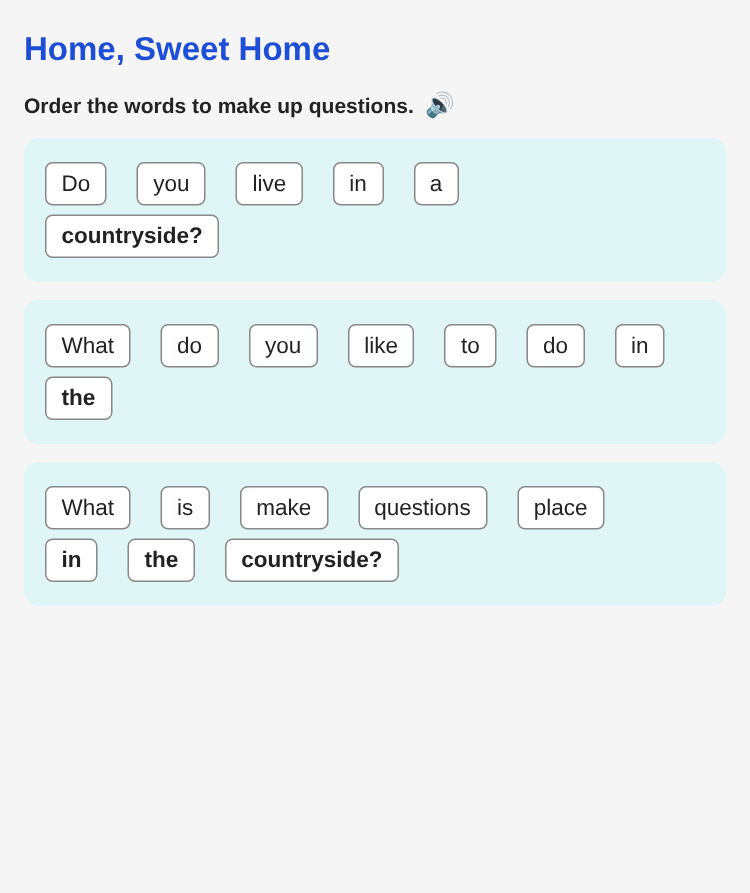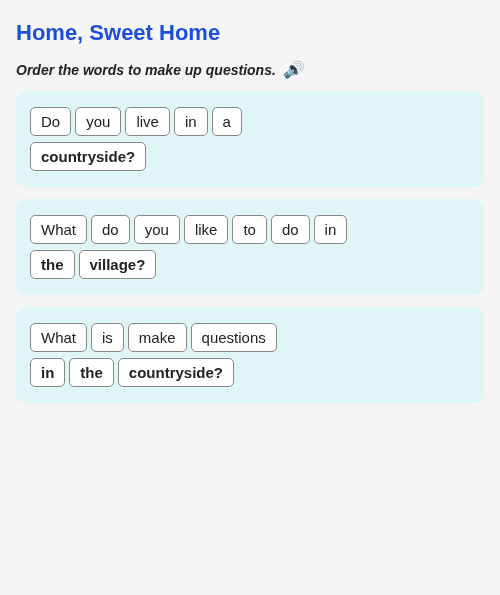--- a/index.html
+++ b/index.html
@@ -22,21 +22,20 @@
       color: #1d4ed8;
       margin-bottom: 14px;
       margin-top: 4px;
     }
 
     .instruction-row {
       display: flex;
       align-items: center;
       gap: 8px;
       margin-bottom: 12px;
-      font-style: italic;
     }
 
     .instruction-text {
       font-size: 14px;
       font-weight: bold;
       color: #222;
     }
 
     .audio-icon {
       display: inline-flex;
@@ -49,21 +48,21 @@
     .exercise-box {
       background-color: #e0f5f5;
       border-radius: 10px;
       padding: 16px 14px;
       margin-bottom: 12px;
     }
 
     .word-row {
       display: flex;
       flex-wrap: wrap;
-      gap: 4px;
+      gap: 20px;
       margin-bottom: 6px;
     }
 
     .word-row:last-child {
       margin-bottom: 0;
       font-weight: bold;
     }
 
     .word-tile {
       border: 1.5px solid #888;
@@ -105,29 +104,29 @@
         <span class="word-tile">What</span>
         <span class="word-tile">do</span>
         <span class="word-tile">you</span>
         <span class="word-tile">like</span>
         <span class="word-tile">to</span>
         <span class="word-tile">do</span>
         <span class="word-tile">in</span>
       </div>
       <div class="word-row">
         <span class="word-tile">the</span>
-        <span class="word-tile">village?</span>
       </div>
     </div>
     <div class="exercise-box">
       <div class="word-row">
         <span class="word-tile">What</span>
         <span class="word-tile">is</span>
         <span class="word-tile">make</span>
         <span class="word-tile">questions</span>
+        <span class="word-tile">place</span>
       </div>
       <div class="word-row">
         <span class="word-tile">in</span>
         <span class="word-tile">the</span>
         <span class="word-tile">countryside?</span>
       </div>
     </div>
   </div>
 
 </body></html>

